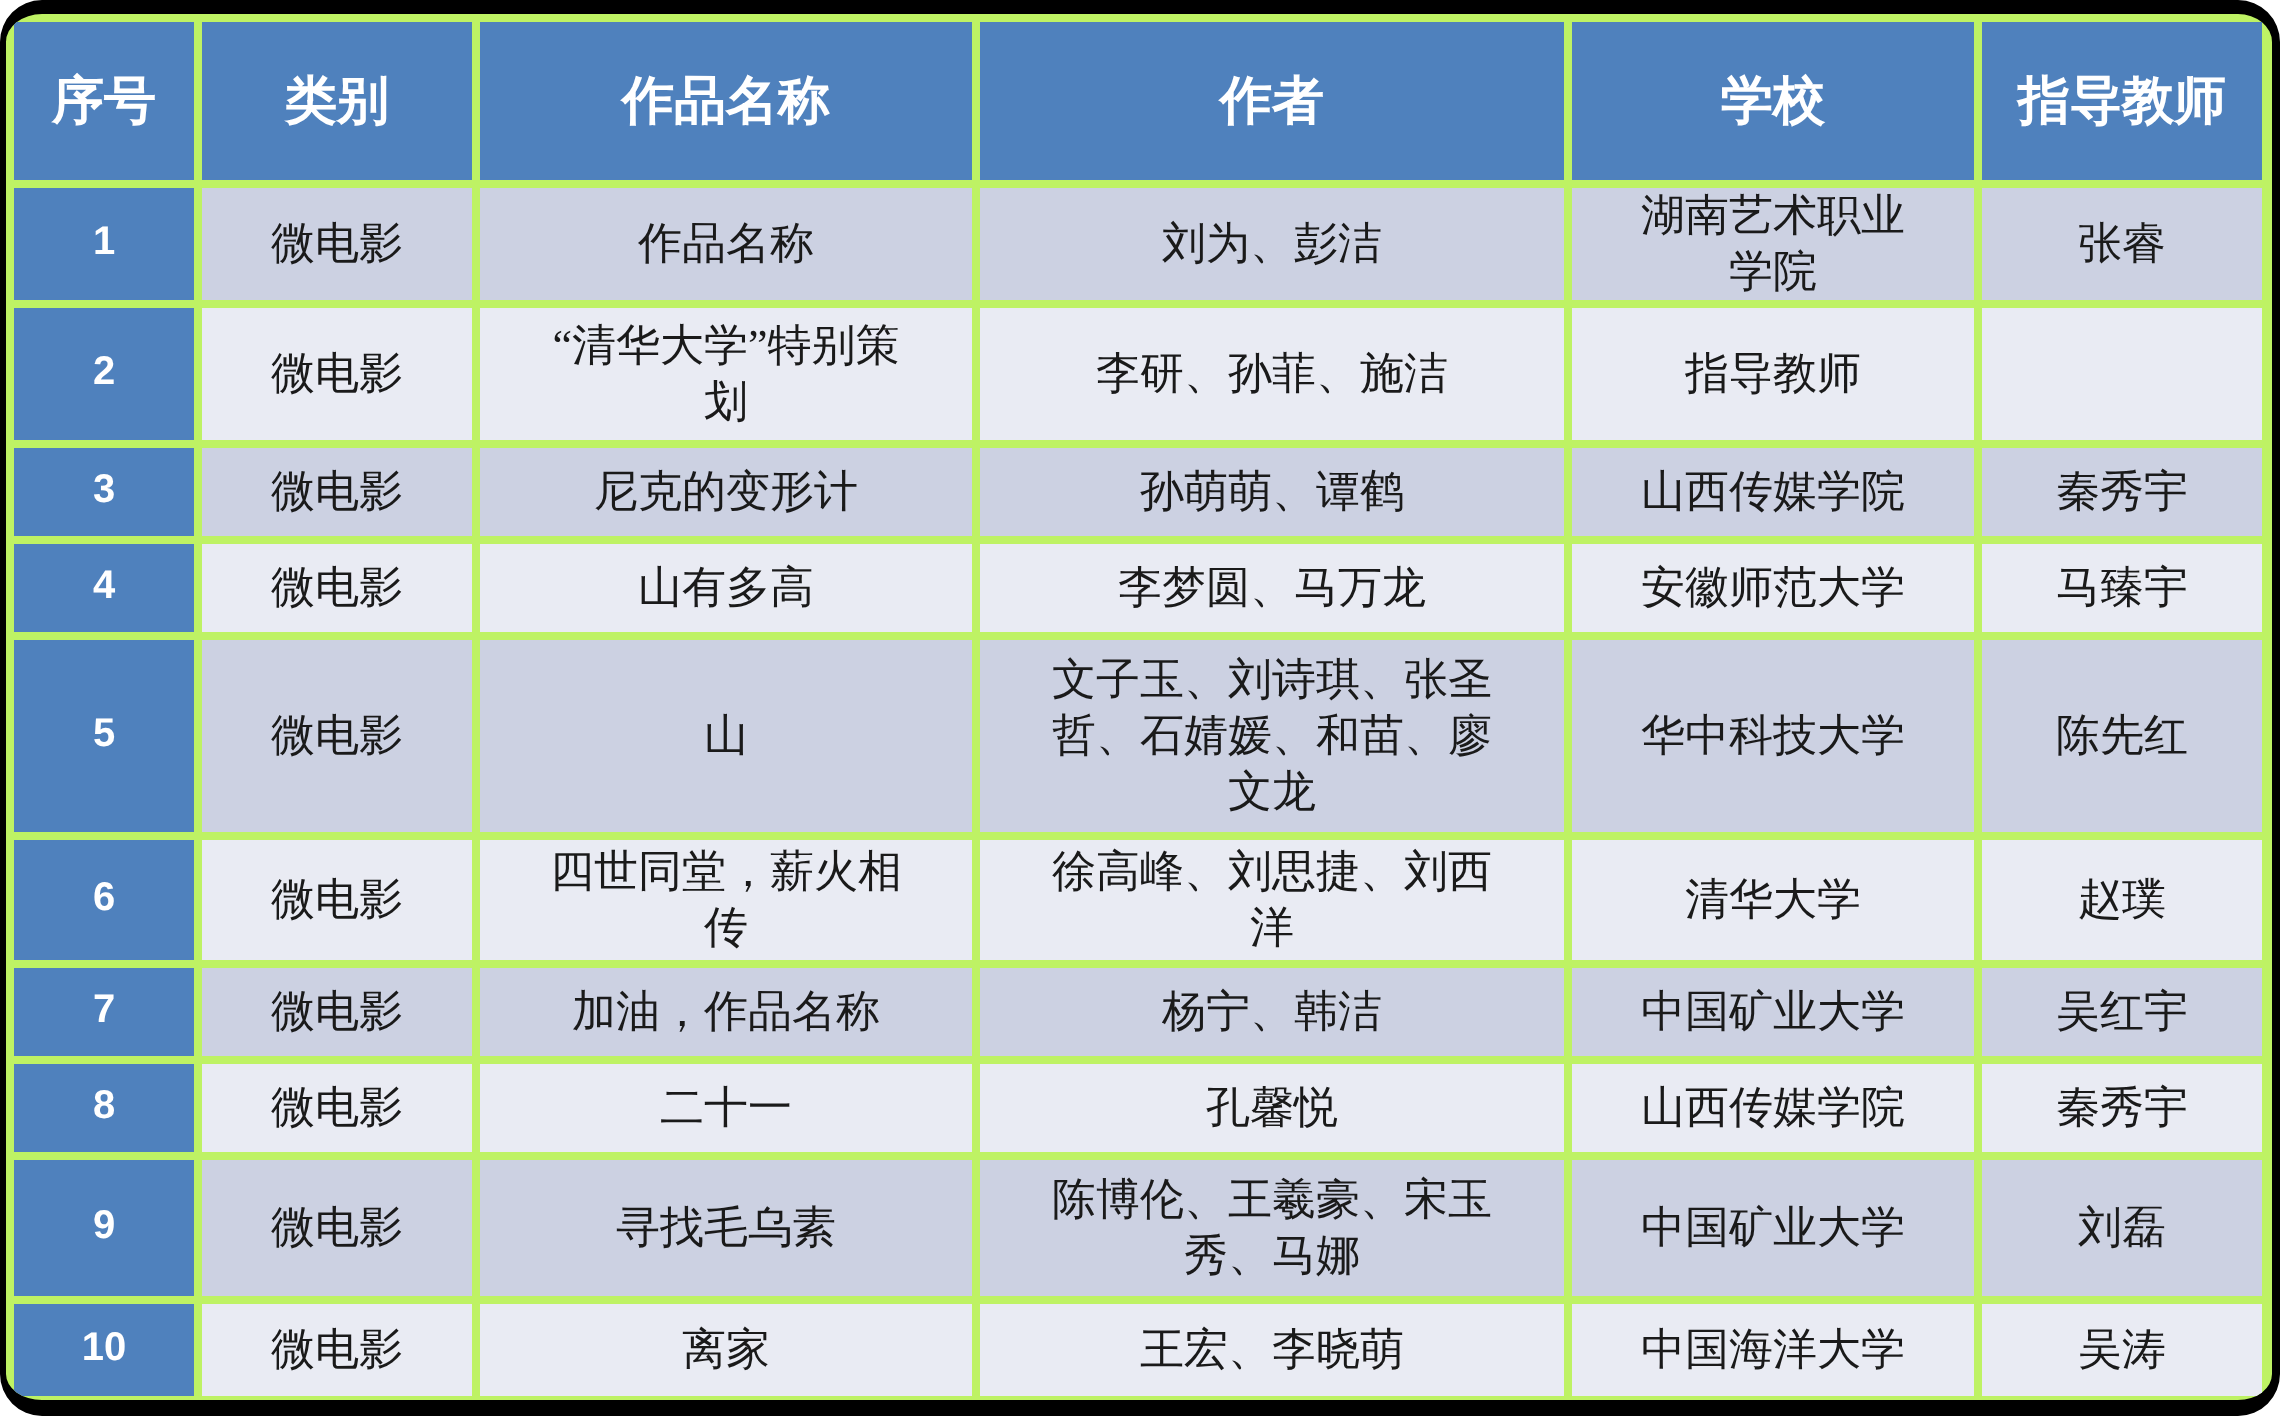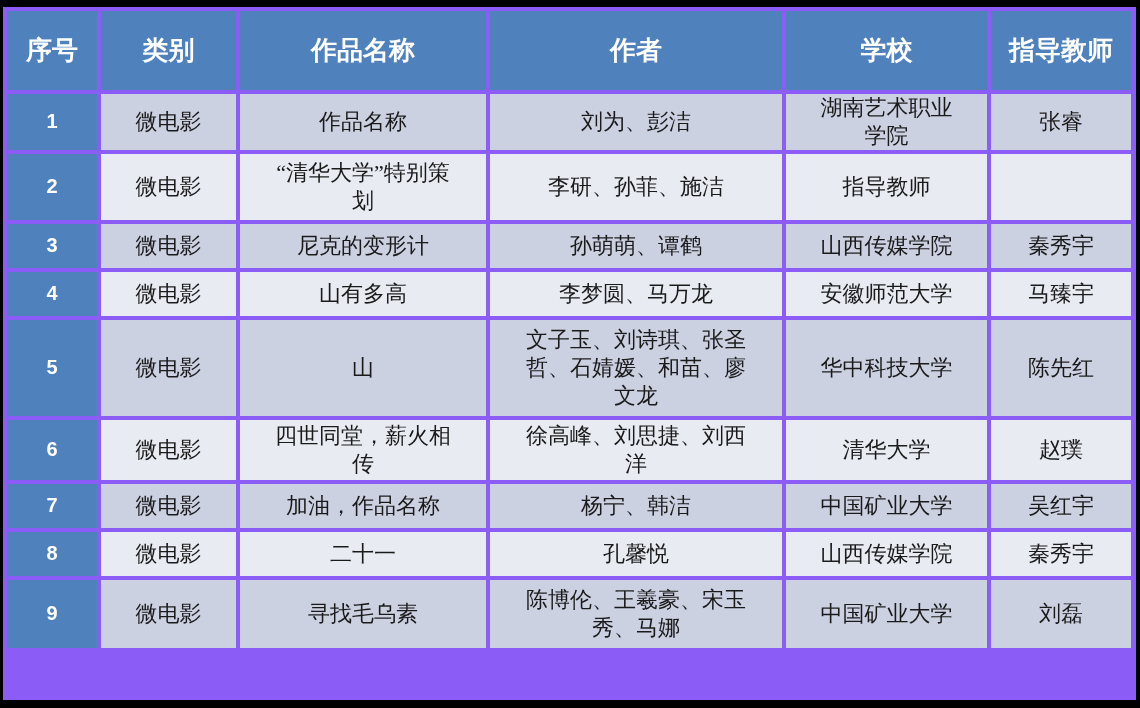--- a/index.html
+++ b/index.html
@@ -2,22 +2,23 @@
 <html style="--frame: #000000; --header_bg: #4f81bd; --index_bg: #4f81bd; --header_text: #ffffff; --body_text: #1a1a1a; --row_odd_bg: #ccd1e2; --row_even_bg: #e9ebf3;"><head>
 <meta charset="utf-8">
 <style>
   html,body{margin:0;padding:0;background:#ffffff;}
   .frame{
     box-sizing:border-box;
     width:1140px;height:708px;
     border-style:solid;
     border-color:var(--frame,#000000);
     border-width:7px 4px 8px 3px;
-    background:#8b5cf6;
+    background:#bef264;
     overflow:hidden;
+    border-radius:21px;
   }
   table.awards{
     border-collapse:separate;
     border-spacing:4px;
     table-layout:fixed;
     width:1132px;
   }
   th,td{
     text-align:center;
     vertical-align:middle;
@@ -156,15 +157,23 @@
       </tr>
       <tr>
         <td class="idx">9</td>
         <td>微电影</td>
         <td>寻找毛乌素</td>
         <td>陈博伦、王羲豪、宋玉
 秀、马娜</td>
         <td>中国矿业大学</td>
         <td>刘磊</td>
       </tr>
+      <tr>
+        <td class="idx">10</td>
+        <td>微电影</td>
+        <td>离家</td>
+        <td>王宏、李晓萌</td>
+        <td>中国海洋大学</td>
+        <td>吴涛</td>
+      </tr>
     </tbody>
   </table>
 </div>
 
 </body></html>

